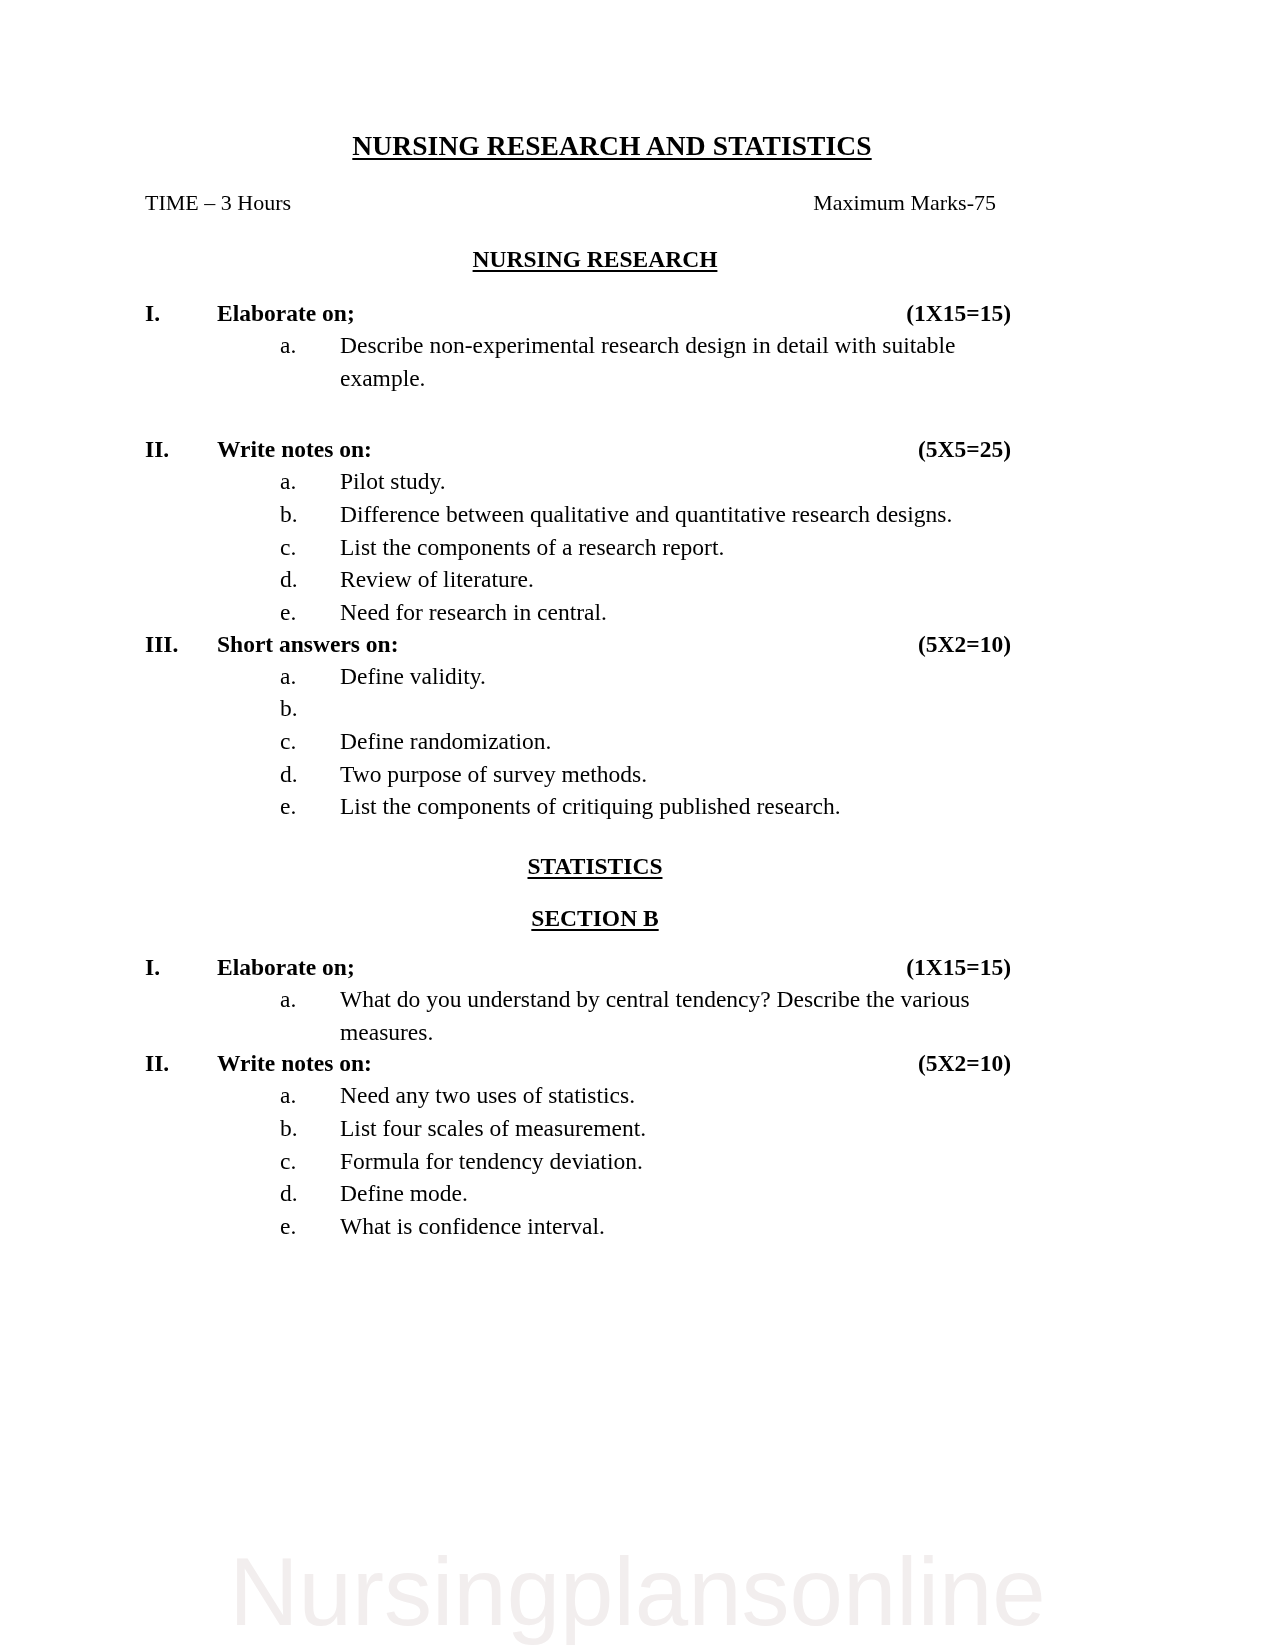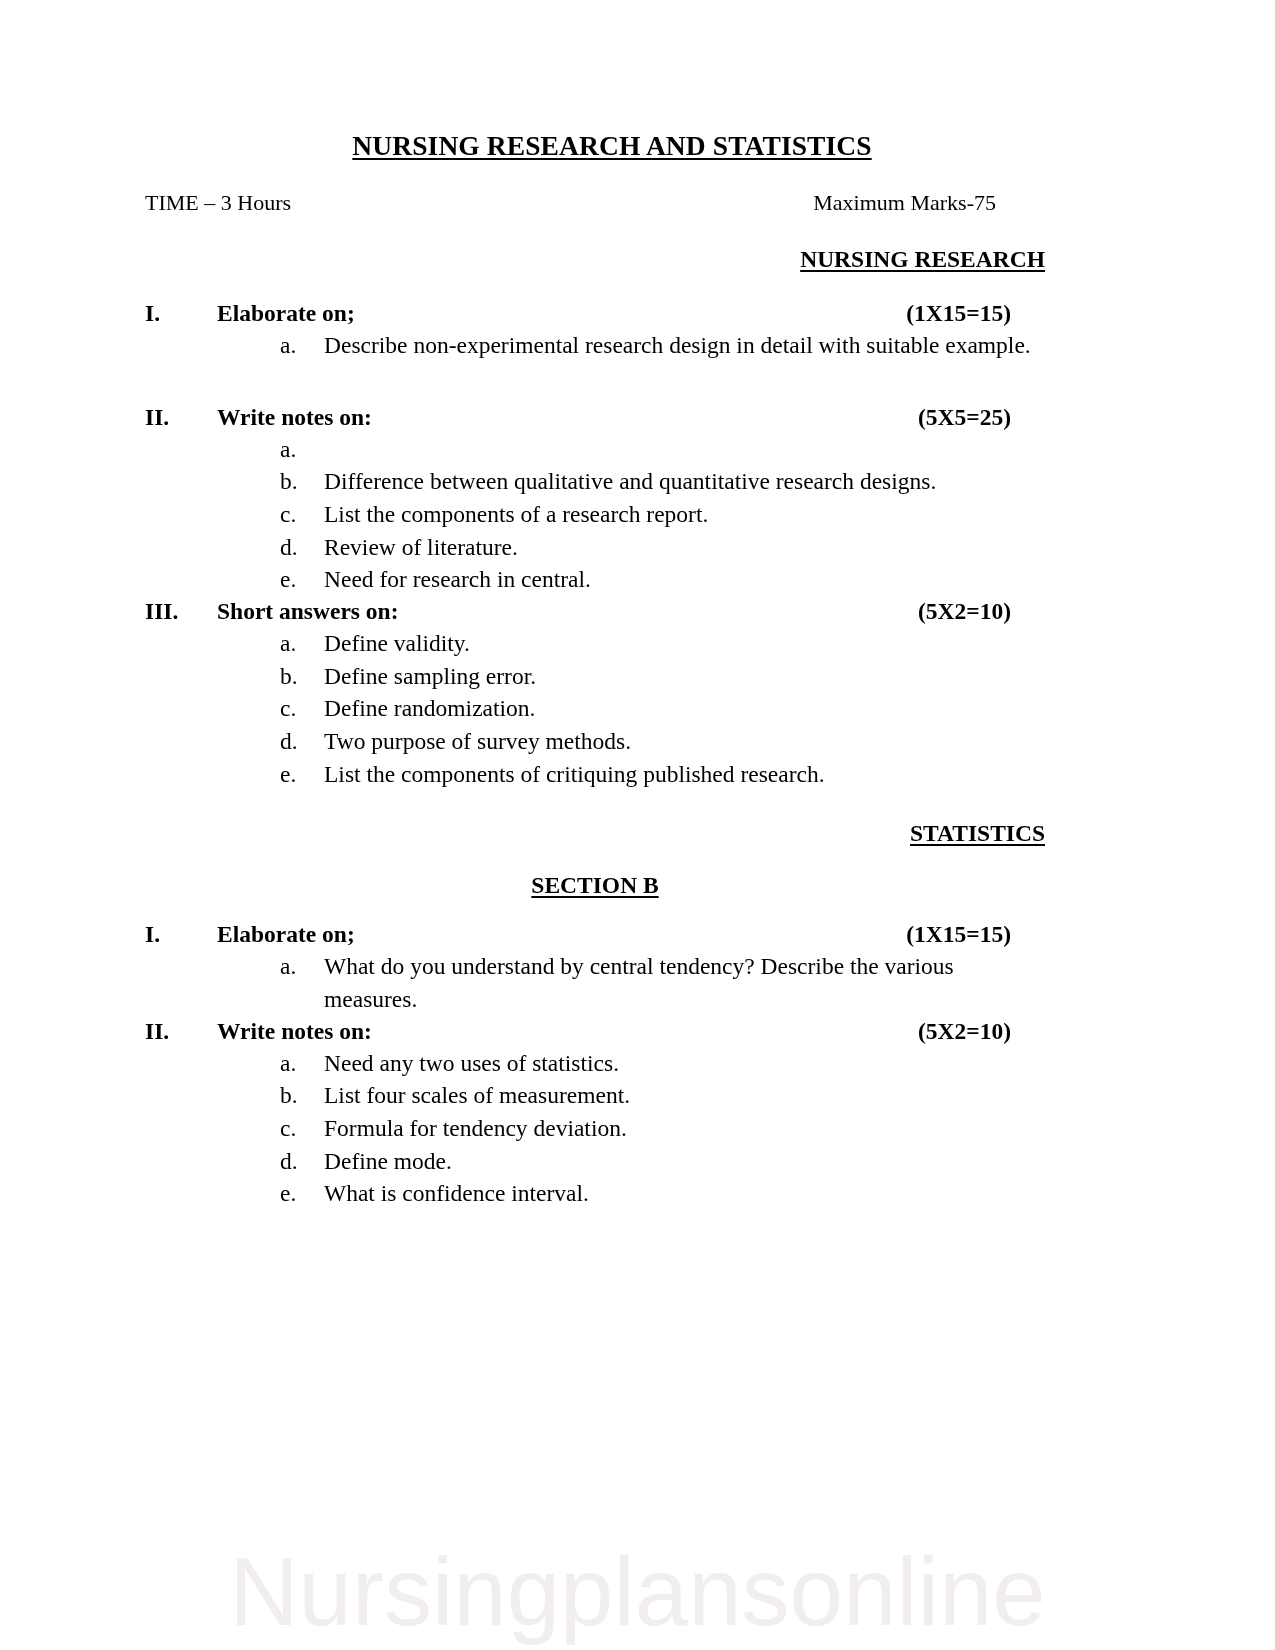--- a/index.html
+++ b/index.html
@@ -61,21 +61,20 @@
     font-size: 23.5px;
     font-weight: bold;
     margin: 0 0 20px 0;
   }
   .section-head span {
     text-decoration: underline;
     text-underline-offset: 3px;
   }
   .section-head.sub {
     margin: 0 0 25px 0;
-    text-align: right;
   }
 
   .qblock { margin: 0; }
 
   .qhead {
     display: flex;
     align-items: baseline;
     font-size: 23.5px;
     font-weight: bold;
     line-height: 1.32;
@@ -106,20 +105,21 @@
     margin: 0;
   }
   ol.sublist li .letter {
     flex: 0 0 auto;
     width: 44px;
     margin-left: 135px;
     text-align: left;
   }
   ol.sublist li .txt {
     flex: 1 1 auto;
+    margin-left: 16px;
   }
   .gap-md { height: 30px; }
   .gap-lg { height: 40px; }
 
   .watermark {
     position: absolute;
     left: 0;
     bottom: 10px;
     width: 1275px;
     text-align: center;
@@ -166,20 +166,21 @@
 
       <div class="qblock">
         <div class="qhead">
           <span class="roman">II.</span>
           <span class="qlabel">Write notes on:</span>
           <span class="marks">(5X5=25)</span>
         </div>
         <ol class="sublist">
           <li>
             <span class="letter">a.</span>
+            <span class="txt">Pilot study.</span>
           </li>
           <li>
             <span class="letter">b.</span>
             <span class="txt">Difference between qualitative and quantitative research designs.</span>
           </li>
           <li>
             <span class="letter">c.</span>
             <span class="txt">List the components of a research report.</span>
           </li>
           <li>
@@ -199,21 +200,20 @@
           <span class="qlabel">Short answers on:</span>
           <span class="marks">(5X2=10)</span>
         </div>
         <ol class="sublist">
           <li>
             <span class="letter">a.</span>
             <span class="txt">Define validity.</span>
           </li>
           <li>
             <span class="letter">b.</span>
-            <span class="txt">Define sampling error.</span>
           </li>
           <li>
             <span class="letter">c.</span>
             <span class="txt">Define randomization.</span>
           </li>
           <li>
             <span class="letter">d.</span>
             <span class="txt">Two purpose of survey methods.</span>
           </li>
           <li>

